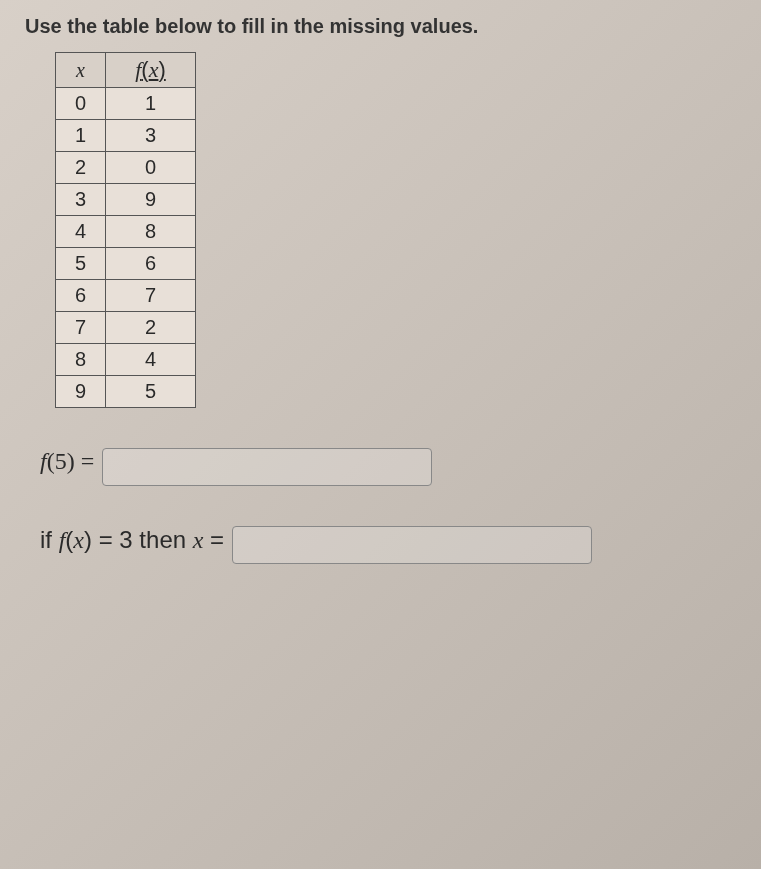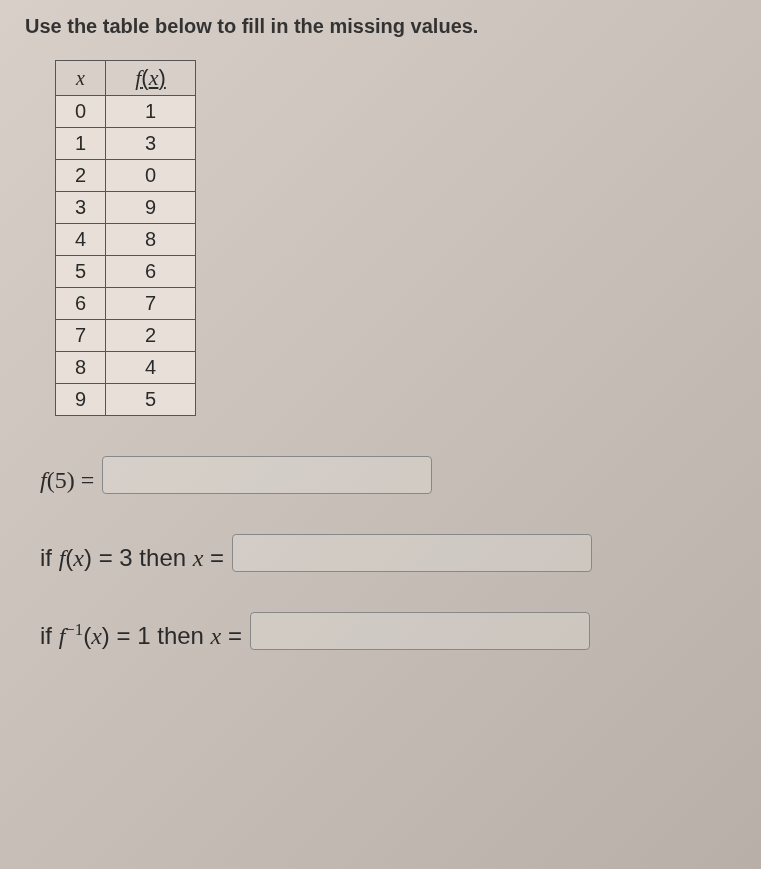--- a/index.html
+++ b/index.html
@@ -9,21 +9,21 @@
       width: 761px;
       height: 869px;
       position: relative;
       padding: 15px 25px;
       color: #2a2a2a;
     }
     .instruction {
       font-size: 20px;
       font-weight: bold;
       color: #333;
-      margin-bottom: 22px;
+      margin-bottom: 14px;
     }
     .table-wrap {
       margin-left: 30px;
       margin-bottom: 40px;
     }
     table {
       border-collapse: collapse;
       background: #e8e0d8;
     }
     th, td {
@@ -37,21 +37,21 @@
       background: #d8d0c8;
     }
     .col-x { width: 50px; }
     .col-fx { width: 90px; }
     .fx-header { font-style: italic; font-size: 22px; text-decoration: underline; }
     .questions {
       margin-left: 15px;
     }
     .qrow {
       display: flex;
-      align-items: flex-end;
+      align-items: flex-start;
       margin-bottom: 40px;
       font-size: 24px;
     }
     .math {
       font-family: 'Times New Roman', serif;
       font-style: italic;
     }
     .paren { font-style: normal; }
     .answer-box {
       border: 1px solid #888;
@@ -145,20 +145,14 @@
   </div>
 
   <div class="qrow">
     <span>
       <span style="font-style:normal">if </span><span class="math">f</span><span class="paren">(</span><span class="math">x</span><span class="paren">) = 3</span><span style="font-style:normal"> then </span><span class="math">x</span><span class="paren"> =</span>
     </span>
     <input class="answer-box w2" type="text" style="">
   </div>
 
 
-  <div class="qrow">
-    <span>
-      <span style="font-style:normal">if </span><span class="math">f</span><span class="sup math">−1</span><span class="paren">(</span><span class="math">x</span><span class="paren">) = 1</span><span style="font-style:normal"> then </span><span class="math">x</span><span class="paren"> =</span>
-    </span>
-    <input class="answer-box w4" type="text" style="">
-  </div>
 
 </div>
 
 </body></html>

